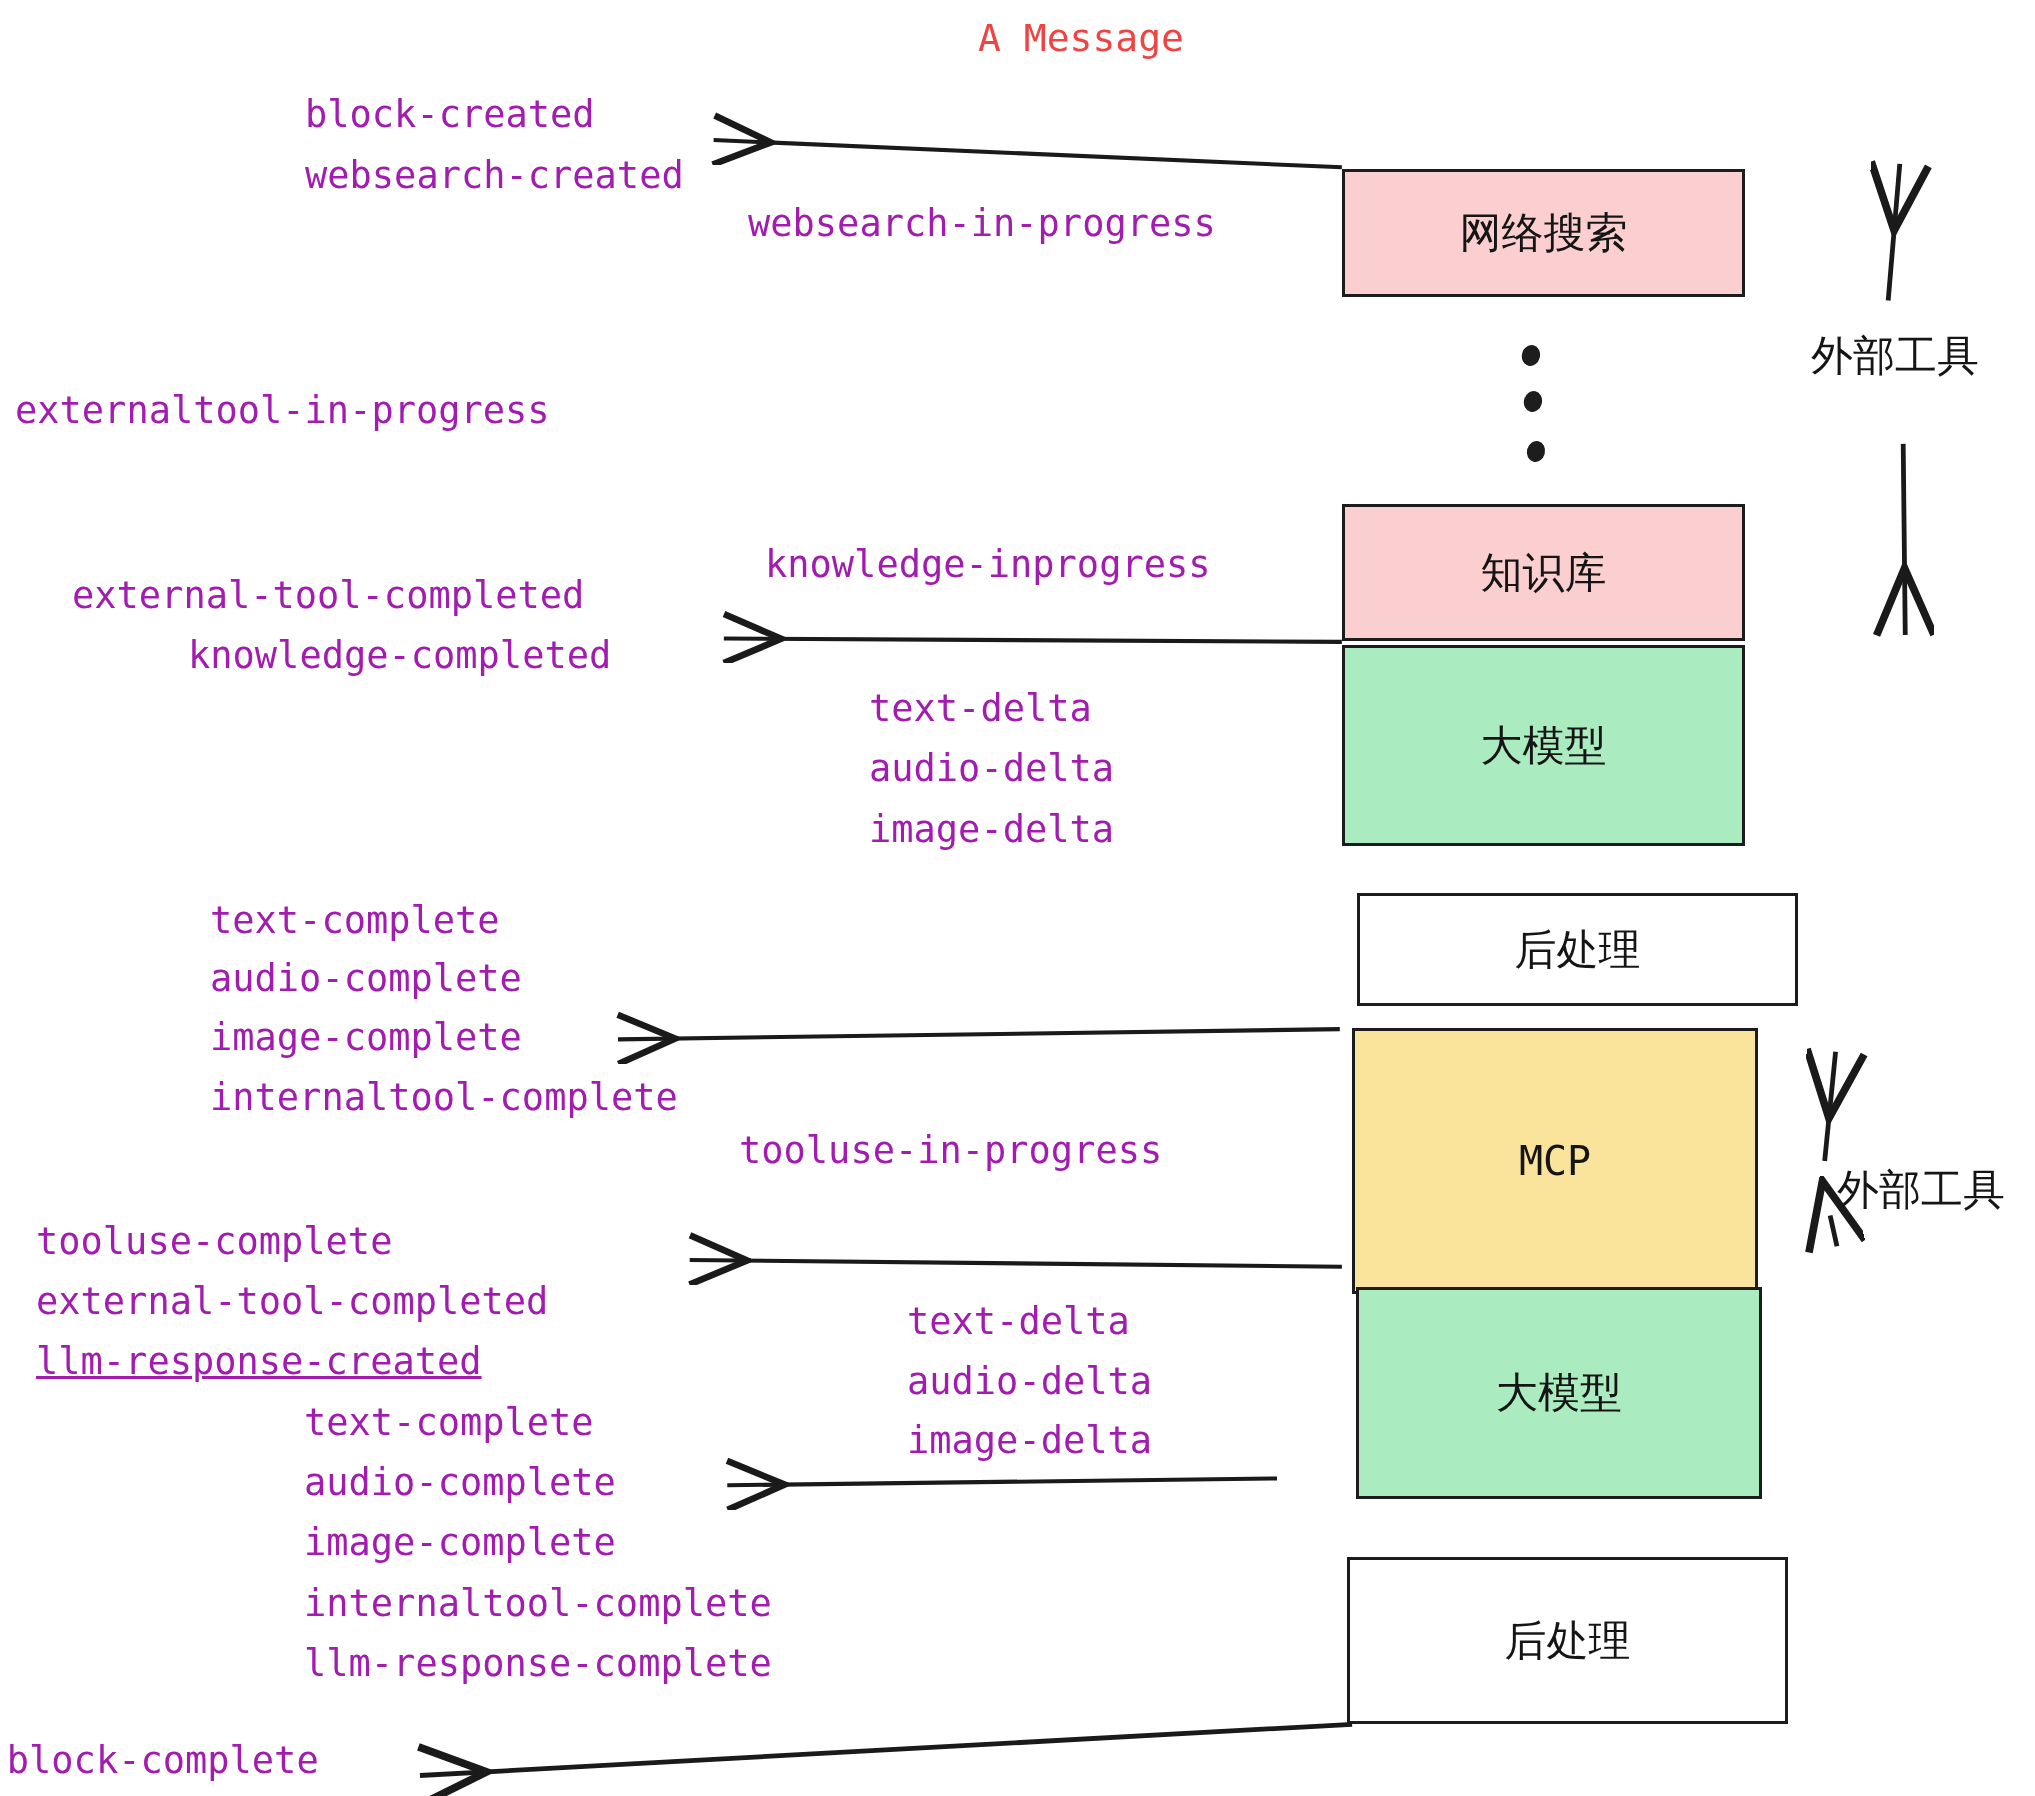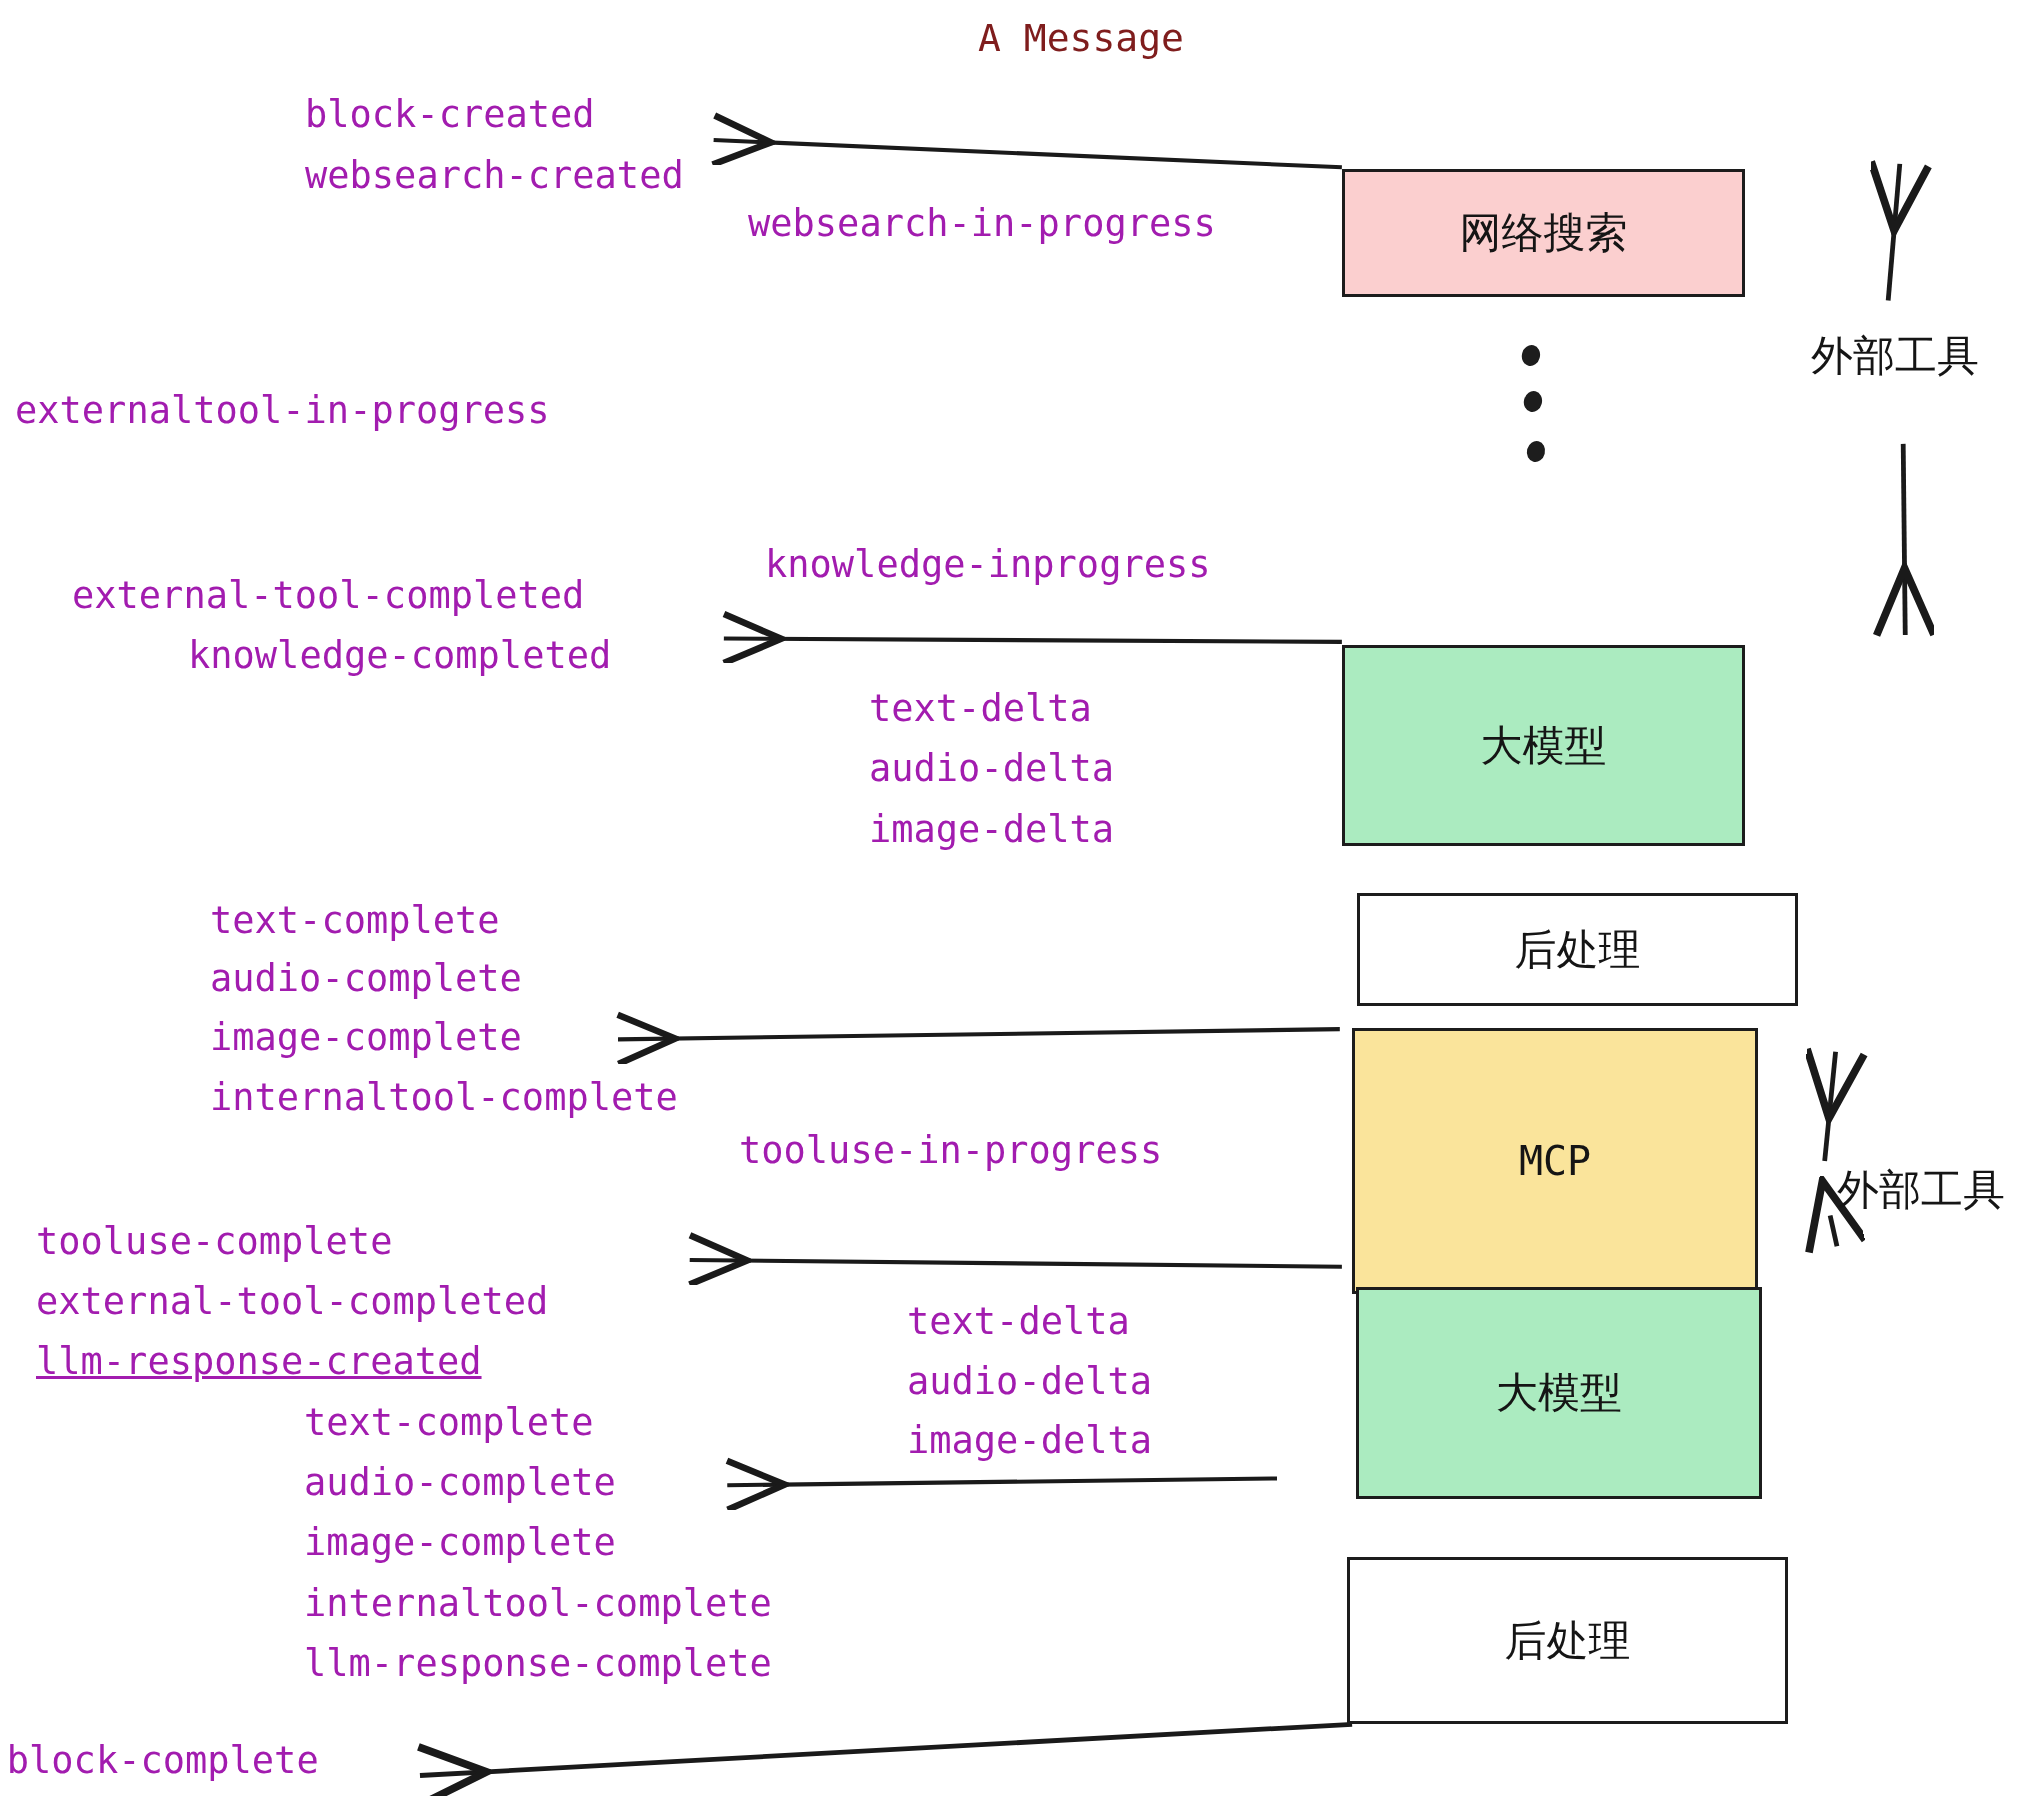--- a/index.html
+++ b/index.html
@@ -17,21 +17,21 @@
     white-space:nowrap;
     color:#a21caf;
     font-family:"DejaVu Sans Mono","Liberation Mono",monospace;
     font-size:37px;
     letter-spacing:0px;
     line-height:1;
   }
   .title{
     position:absolute;
     white-space:nowrap;
-    color:#7f1d1d;
+    color:#ef4444;
     font-family:"DejaVu Sans Mono","Liberation Mono",monospace;
     font-size:38px;
     line-height:1;
   }
   .node{
     position:absolute;
     box-sizing:border-box;
     border:3.4px solid #1c1c1c;
     display:flex;
     align-items:center;
@@ -95,20 +95,23 @@
     <path d="M2672,1700 L2688,1540" fill="none" stroke="#1a1a1a" stroke-width="7" marker-end="url(#ahv)"></path>
     <path d="M2680,1780 L2690,1825" fill="none" stroke="#1a1a1a" stroke-width="7" marker-end="url(#ahv)"></path>
   </svg>
 
   <div class="title" style="left:978px;top:19px;">A Message</div>
 
   <div class="node" style="left:1342px;top:169px;width:403px;height:128px;background:#FBCFCF;">
     <span>网络搜索</span>
   </div>
 
+  <div class="node" style="left:1342px;top:504px;width:403px;height:137px;background:#FBCFCF;">
+    <span>知识库</span>
+  </div>
 
   <div class="node" style="left:1342px;top:645px;width:403px;height:201px;background:#ABEBC0;">
     <span>大模型</span>
   </div>
 
   <div class="node" style="left:1357px;top:893px;width:441px;height:113px;background:#FFFFFF;">
     <span>后处理</span>
   </div>
 
   <div class="node mono" style="left:1352px;top:1028px;width:406px;height:266px;background:#FAE49B;">

